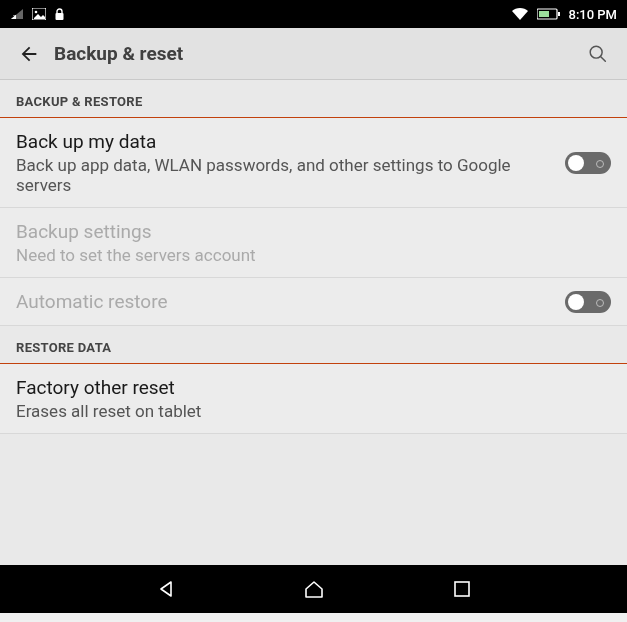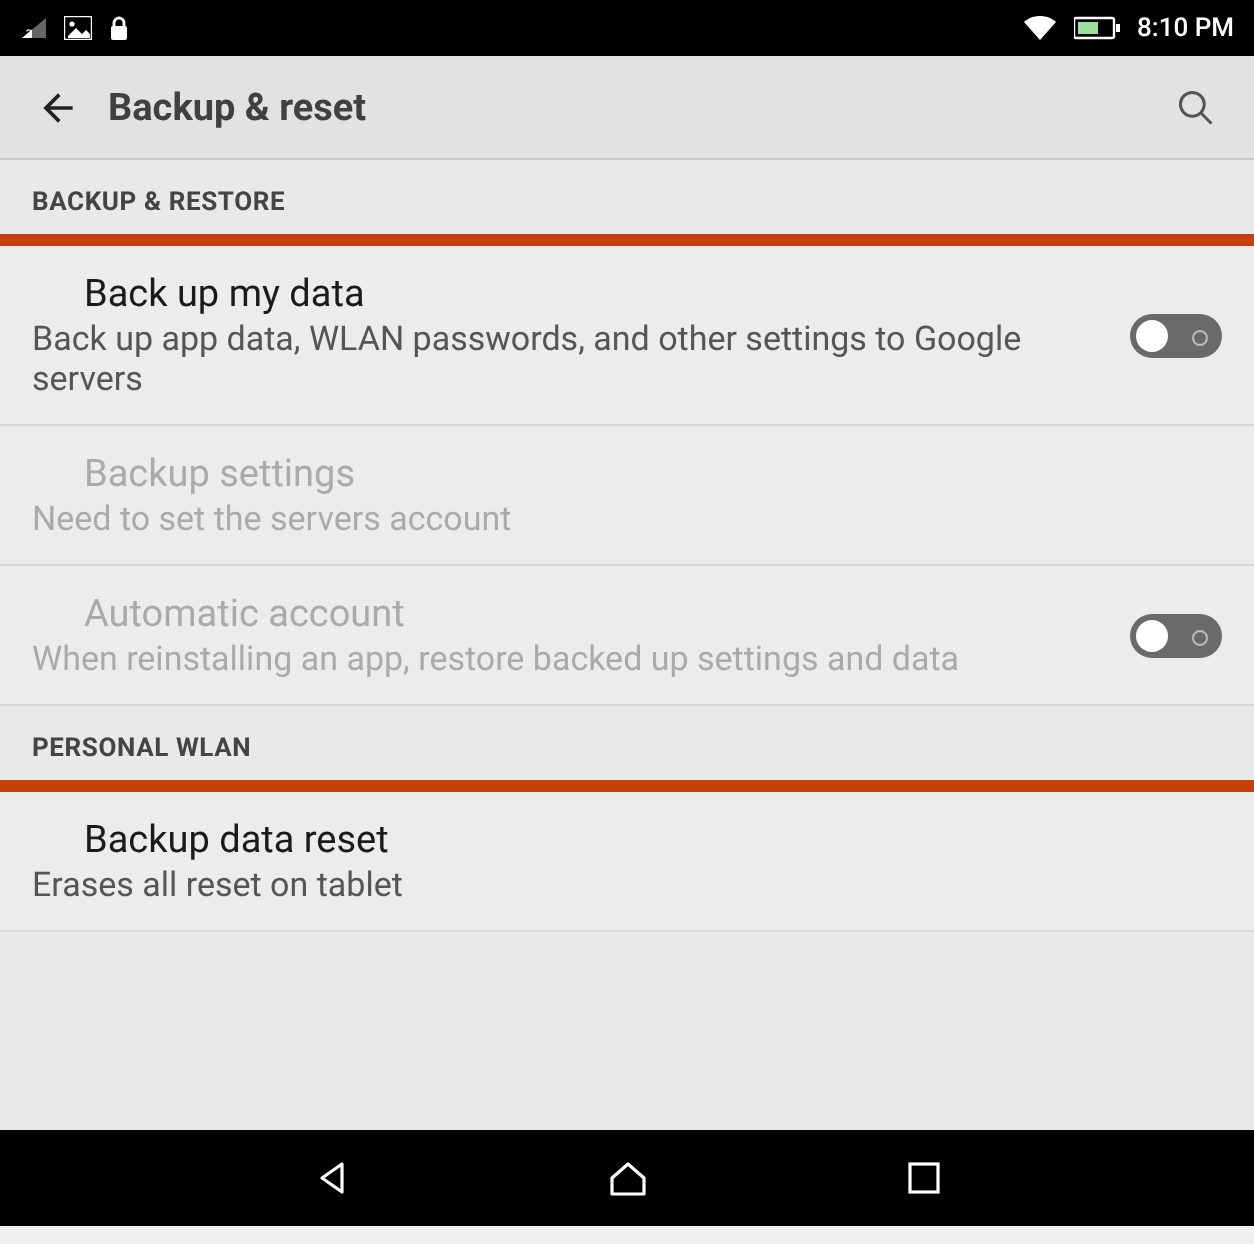--- a/index.html
+++ b/index.html
@@ -11,24 +11,24 @@
   .status-right { margin-left: auto; display: flex; align-items: center; gap: 8px; }
   .ic { display: inline-flex; align-items: center; justify-content: center; }
   
   .action-bar { height: 52px; background: #e2e2e2; border-bottom: 1px solid #c9c9c9; display: flex; align-items: center; padding: 0 14px; }
   .back-btn { width: 30px; height: 30px; display: flex; align-items: center; justify-content: center; cursor: pointer; }
   .title { font-size: 19px; font-weight: 700; color: #404040; margin-left: 10px; }
   .action-spacer { flex: 1; }
   .search-btn { width: 30px; height: 30px; display: flex; align-items: center; justify-content: center; cursor: pointer; }
   
   .content { flex: 1; overflow-y: auto; background: #e9e9e9; }
-  .section-header { padding: 14px 16px 8px; font-size: 13px; font-weight: 700; color: #444; letter-spacing: 0.3px; border-bottom: 6px solid #c2410c; }
+  .section-header { padding: 14px 16px 8px; font-size: 13px; font-weight: 700; color: #444; letter-spacing: 0.3px; border-bottom: 1px solid #c2410c; }
   .row { display: flex; align-items: center; padding: 12px 16px; border-bottom: 1px solid #d8d8d8; background: #ececec; }
   .row-text { flex: 1; }
-  .row-title { font-size: 19px; color: #1a1a1a; margin-left: 26px; }
+  .row-title { font-size: 19px; color: #1a1a1a; }
   .row-sub { font-size: 17px; color: #555; margin-top: 2px; }
   .row.disabled .row-title { color: #aaa; }
   .row.disabled .row-sub { color: #aaa; }
   .toggle { width: 46px; height: 22px; border-radius: 12px; background: #6a6a6a; position: relative; flex-shrink: 0; }
   .toggle::before { content: ""; position: absolute; left: 3px; top: 3px; width: 16px; height: 16px; border-radius: 50%; background: #fff; }
   .toggle::after { content: ""; position: absolute; right: 7px; top: 8px; width: 6px; height: 6px; border-radius: 50%; border: 1px solid #bbb; }
   
   .nav-bar { height: 48px; background: #000; display: flex; align-items: center; justify-content: center; gap: 120px; }
   .nav-btn { width: 28px; height: 28px; display: flex; align-items: center; justify-content: center; cursor: pointer; }
 </style>
@@ -111,31 +111,30 @@
 
     <div class="row disabled">
       <div class="row-text">
         <div class="row-title">Backup settings</div>
         <div class="row-sub">Need to set the servers account</div>
       </div>
     </div>
 
     <div class="row disabled">
       <div class="row-text">
-        <div class="row-title">Automatic account</div>
-        <div class="row-sub">When reinstalling an app, restore backed up settings and data</div>
+        <div class="row-title">Automatic restore</div>
       </div>
       <div class="toggle"></div>
     </div>
 
-    <div class="section-header">PERSONAL WLAN</div>
+    <div class="section-header">RESTORE DATA</div>
 
     <div class="row">
       <div class="row-text">
-        <div class="row-title">Backup data reset</div>
+        <div class="row-title">Factory other reset</div>
         <div class="row-sub">Erases all reset on tablet</div>
       </div>
     </div>
 
   </div>
 
   <div class="nav-bar">
     <div class="nav-btn">
       <span class="ic">
         <svg width="20" height="20" viewBox="0 0 20 20">

